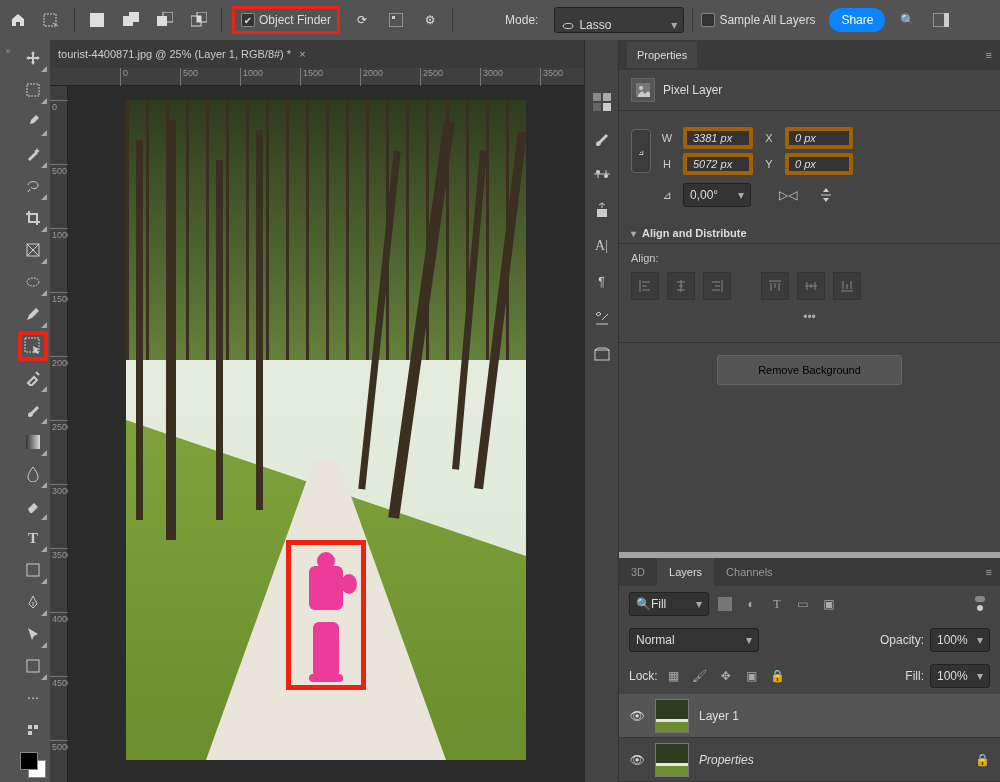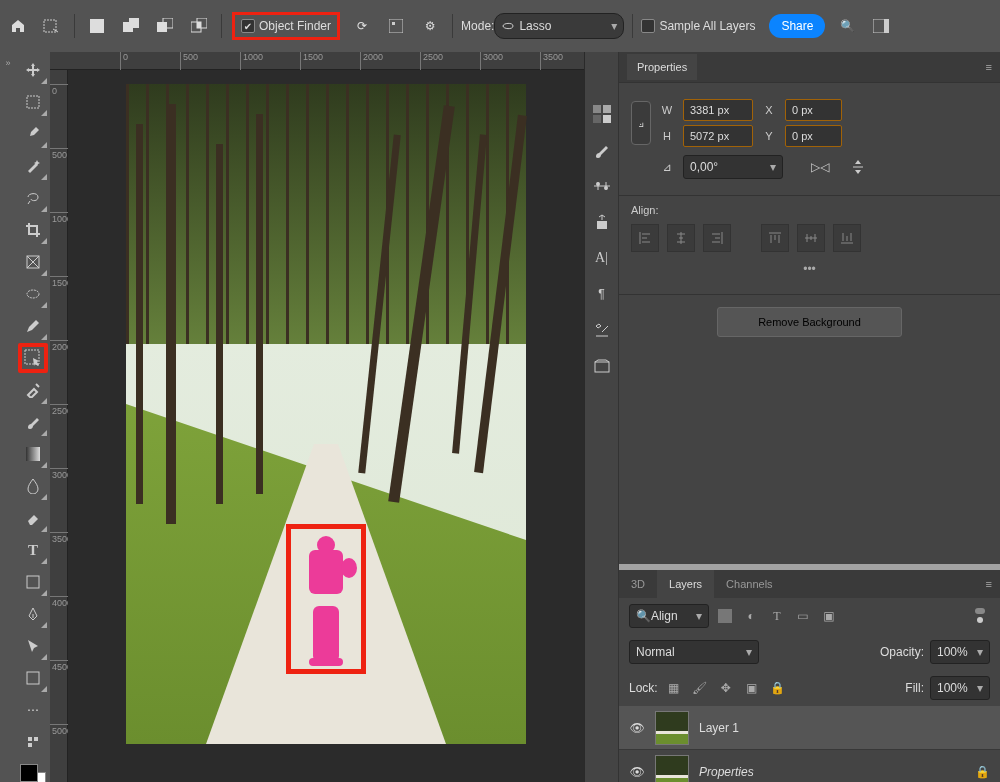--- a/index.html
+++ b/index.html
@@ -1,25 +1,25 @@
 <!DOCTYPE html>
 <html><head>
 <meta charset="utf-8">
 <style>
   html,body{margin:0;padding:0;background:#444;color:#ddd;font-family:Arial,Helvetica,sans-serif;font-size:12px;overflow:hidden;}
   *{box-sizing:border-box;}
   
-  .top-bar{height:52px;background:#535353;display:flex;align-items:center;padding:0 4px;gap:6px;}
+  .top-bar{height:40px;background:#535353;display:flex;align-items:center;padding:0 4px;gap:6px;}
   .top-bar .sep{width:1px;height:24px;background:#3a3a3a;margin:0 2px;}
   .tb-btn{width:28px;height:28px;display:flex;align-items:center;justify-content:center;border-radius:2px;color:#ddd;}
   .checkbox{width:14px;height:14px;border:1px solid #888;background:#333;display:inline-flex;align-items:center;justify-content:center;margin-right:4px;border-radius:2px;}
   .checkbox.checked::after{content:"✔";font-size:10px;color:#ddd;}
   .obj-finder-wrap{display:flex;align-items:center;border:3px solid #e21;padding:4px 6px;margin:0 2px;}
-  .mode-wrap{display:flex;align-items:center;gap:0;}
-  .mode-select{background:#3a3a3a;border:1px solid #222;color:#ddd;height:26px;padding:0 22px 0 6px;display:flex;align-items:center;border-radius:10px;position:relative;min-width:130px;}
+  .mode-wrap{display:flex;align-items:center;gap:16px;margin-left:44px;}
+  .mode-select{background:#3a3a3a;border:1px solid #222;color:#ddd;height:26px;padding:0 22px 0 6px;display:flex;align-items:flex-end;border-radius:3px;position:relative;min-width:130px;}
   .mode-select::after{content:"▾";position:absolute;right:6px;color:#aaa;}
   .share{background:#0b84ff;color:#fff;padding:5px 12px;border-radius:14px;margin-left:8px;}
   
   .body{display:flex;height:742px;}
   .left-gutter{width:16px;background:#535353;display:flex;flex-direction:column;align-items:center;padding-top:6px;color:#aaa;font-size:9px;}
   .tools{width:34px;background:#535353;display:flex;flex-direction:column;align-items:center;padding:2px 0;gap:0;}
   .tool{width:30px;height:30px;margin:1px 0;display:flex;align-items:center;justify-content:center;border-radius:2px;position:relative;}
   .tool.sel{border:4px solid #e21;}
   .tool .tri{position:absolute;right:1px;bottom:1px;border:3px solid transparent;border-right-color:#aaa;border-bottom-color:#aaa;}
   .swatches{margin-top:6px;width:26px;height:26px;position:relative;}
@@ -53,22 +53,22 @@
   .mini-col{width:34px;background:#444;border-left:1px solid #2a2a2a;display:flex;flex-direction:column;align-items:center;gap:12px;padding-top:50px;}
   .mini{width:24px;height:24px;display:flex;align-items:center;justify-content:center;color:#ccc;}
   
   .right{flex:1;background:#444;border-left:1px solid #333;display:flex;flex-direction:column;min-width:382px;}
   .panel-tabs{height:30px;background:#3a3a3a;display:flex;align-items:center;padding:0 8px;font-size:11px;justify-content:space-between;}
   .panel-tabs .menu{color:#aaa;}
   .section{border-top:1px solid #333;padding:8px 12px 12px 12px;}
   .sect-head{display:flex;align-items:center;gap:6px;font-weight:bold;font-size:11px;padding:4px 12px;cursor:pointer;}
   .sect-head::before{content:"▾";font-size:10px;color:#aaa;}
   .row{display:flex;align-items:center;gap:8px;margin:4px 0;}
-  .field{background:#333;border:1px solid #a16207;color:#ddd;height:22px;padding:0 6px;font-size:11px;border-radius:2px;width:70px;}
-  .field.small{width:57px;}
+  .field{background:#333;border:4px solid #a16207;color:#ddd;height:22px;padding:0 6px;font-size:11px;border-radius:2px;width:70px;font-style:italic;}
+  .field.small{width:68px;}
   .label{font-size:11px;color:#ccc;width:16px;text-align:center;}
   .link-icn{width:20px;height:44px;border:1px solid #666;border-radius:4px;background:#3b3b3b;display:flex;align-items:center;justify-content:center;}
   .align-row{display:flex;gap:8px;padding:4px 0;}
   .align-btn{width:28px;height:28px;display:flex;align-items:center;justify-content:center;background:#3b3b3b;border:1px solid #333;color:#999;}
   .dots{text-align:center;color:#aaa;padding:6px;}
   .btn-wide{background:#555;border:1px solid #666;padding:8px 40px;border-radius:3px;margin:4px auto;display:block;font-size:11px;}
   
   .layers{border-top:6px solid #a3a3a3;}
   .ltabs{display:flex;height:28px;background:#3a3a3a;align-items:center;font-size:11px;}
   .ltab{padding:0 12px;height:100%;display:flex;align-items:center;color:#999;}
@@ -303,20 +303,24 @@
           <rect x="2" y="8" width="4" height="4" fill="#ccc"></rect>
         </svg>
       </div>
     <div class="swatches">
       <div class="sw bg"></div>
       <div class="sw fg"></div>
     </div>
   </div>
 
   <div class="doc-area">
+    <div class="doc-tab">
+      <span>tourist-4400871.jpg @ 25% (Layer 1, RGB/8#) *</span>
+      <span class="x">×</span>
+    </div>
     <div class="rulers">
       <div class="tick" style="left:70px">0</div>
       <div class="tick" style="left:130px">500</div>
       <div class="tick" style="left:190px">1000</div>
       <div class="tick" style="left:250px">1500</div>
       <div class="tick" style="left:310px">2000</div>
       <div class="tick" style="left:370px">2500</div>
       <div class="tick" style="left:430px">3000</div>
       <div class="tick" style="left:490px">3500</div>
     </div>
@@ -403,20 +407,30 @@
         </svg>
       </div>
   </div>
 
   <div class="right">
     <div class="panel-tabs">
       <span style="background:#444;padding:7px 10px;">Properties</span>
       <span class="menu">≡</span>
     </div>
 
+    <div class="pixel-row">
+      <div class="pixel-ic">
+          <svg width="14" height="14">
+            <rect width="14" height="14" fill="#777"></rect>
+            <circle cx="5" cy="5" r="2" fill="#ccc"></circle>
+            <path d="M2 12l4-4 3 3 3-3 2 2v4H2z" fill="#ccc"></path>
+          </svg>
+        </div>
+      <span>Pixel Layer</span>
+    </div>
 
     <div class="section">
       <div class="row">
         <div class="link-icn">⟓</div>
         <div>
           <div class="row">
               <span class="label">W</span>
               <input class="field" value="3381 px" style="">
               <span class="label">X</span>
               <input class="field small" value="0 px" style="">
@@ -424,33 +438,36 @@
           <div class="row">
               <span class="label">H</span>
               <input class="field" value="5072 px" style="">
               <span class="label">Y</span>
               <input class="field small" value="0 px" style="">
             </div>
         </div>
       </div>
       <div class="row" style="padding-left:28px">
         <span class="label">⊿</span>
-        <div class="drop" style="width:100px">
+        <div class="drop" style="width:68px">
             <span>0,00°</span>
           </div>
         <span style="margin-left:20px;color:#ccc">▷◁</span>
         <span style="margin-left:14px;color:#ccc">
             <svg width="14" height="16">
               <path d="M7 1l3 4H4zM7 15l3-4H4z" fill="#ccc"></path>
               <path d="M2 8h10" stroke="#ccc"></path>
             </svg>
           </span>
       </div>
     </div>
 
+    <div class="sect-head">
+        <span>Align and Distribute</span>
+      </div>
     <div class="section">
       <div style="font-size:11px;color:#ccc;margin-bottom:4px">Align:</div>
       <div class="align-row">
         <div class="align-btn">
             <svg width="14" height="14">
               <path d="M2 1v12M4 3h8M4 7h5M4 11h8" stroke="#888"></path>
             </svg>
           </div>
         <div class="align-btn">
             <svg width="14" height="14">
@@ -489,21 +506,21 @@
     <div style="flex:1"></div>
 
     <div class="layers">
       <div class="ltabs">
         <div class="ltab">3D</div>
         <div class="ltab active">Layers</div>
         <div class="ltab">Channels</div>
         <span class="menu" style="margin-left:auto;padding:0 8px;color:#aaa">≡</span>
       </div>
       <div class="lrow icon-row">
-        <div class="drop" style="width:80px">🔍 <span>Align</span></div>
+        <div class="drop" style="width:80px">🔍 <span>Fill</span></div>
         <div class="ic">
             <svg width="14" height="14">
               <rect width="14" height="14" fill="#777"></rect>
             </svg>
           </div>
         <div class="ic">◐</div>
         <div class="ic" style="font:12px serif">T</div>
         <div class="ic">▭</div>
         <div class="ic">▣</div>
         <div class="ic" style="margin-left:auto">

